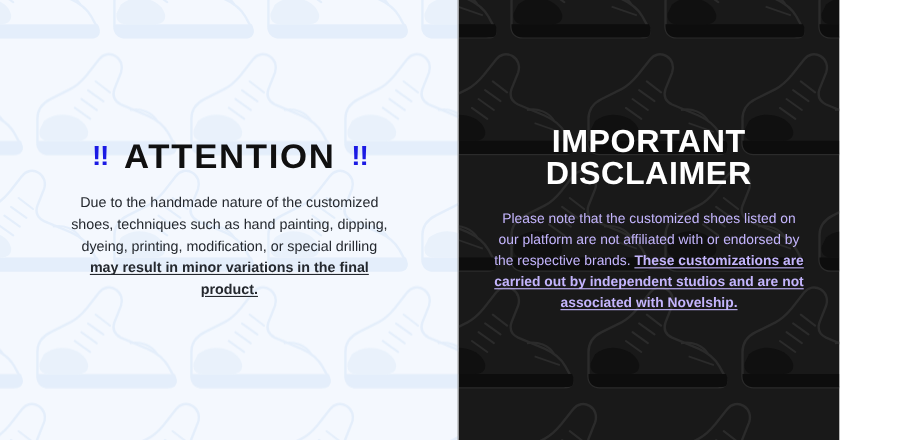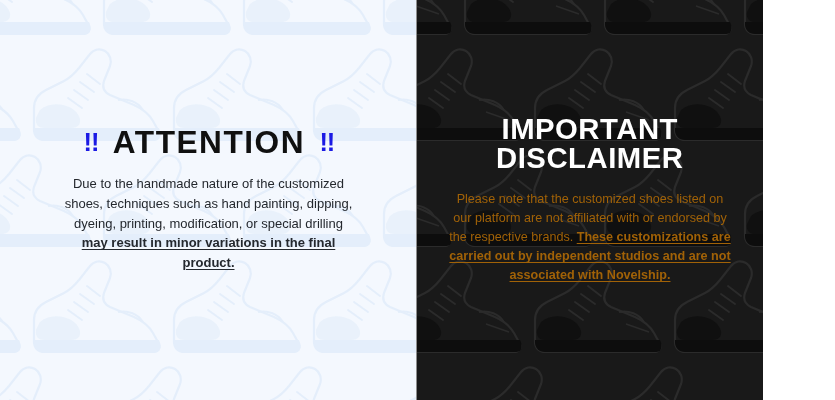--- a/index.html
+++ b/index.html
@@ -106,21 +106,21 @@
   }
   #disclaimer-heading .line { display:block; }
 
   
   .body-copy {
     font-size:13px;
     line-height:1.52;
     max-width:300px;
   }
   #attention-body { color:#24282e; max-width:296px; }
-  #disclaimer-body { color:#a16207; max-width:308px; font-size:12.6px; }
+  #disclaimer-body { color:#c4b5fd; max-width:308px; font-size:12.6px; }
 
   .emphasis {
     font-weight:700;
     text-decoration:underline;
     text-underline-offset:2px;
   }
 </style>
 </head>
 <body>
 

